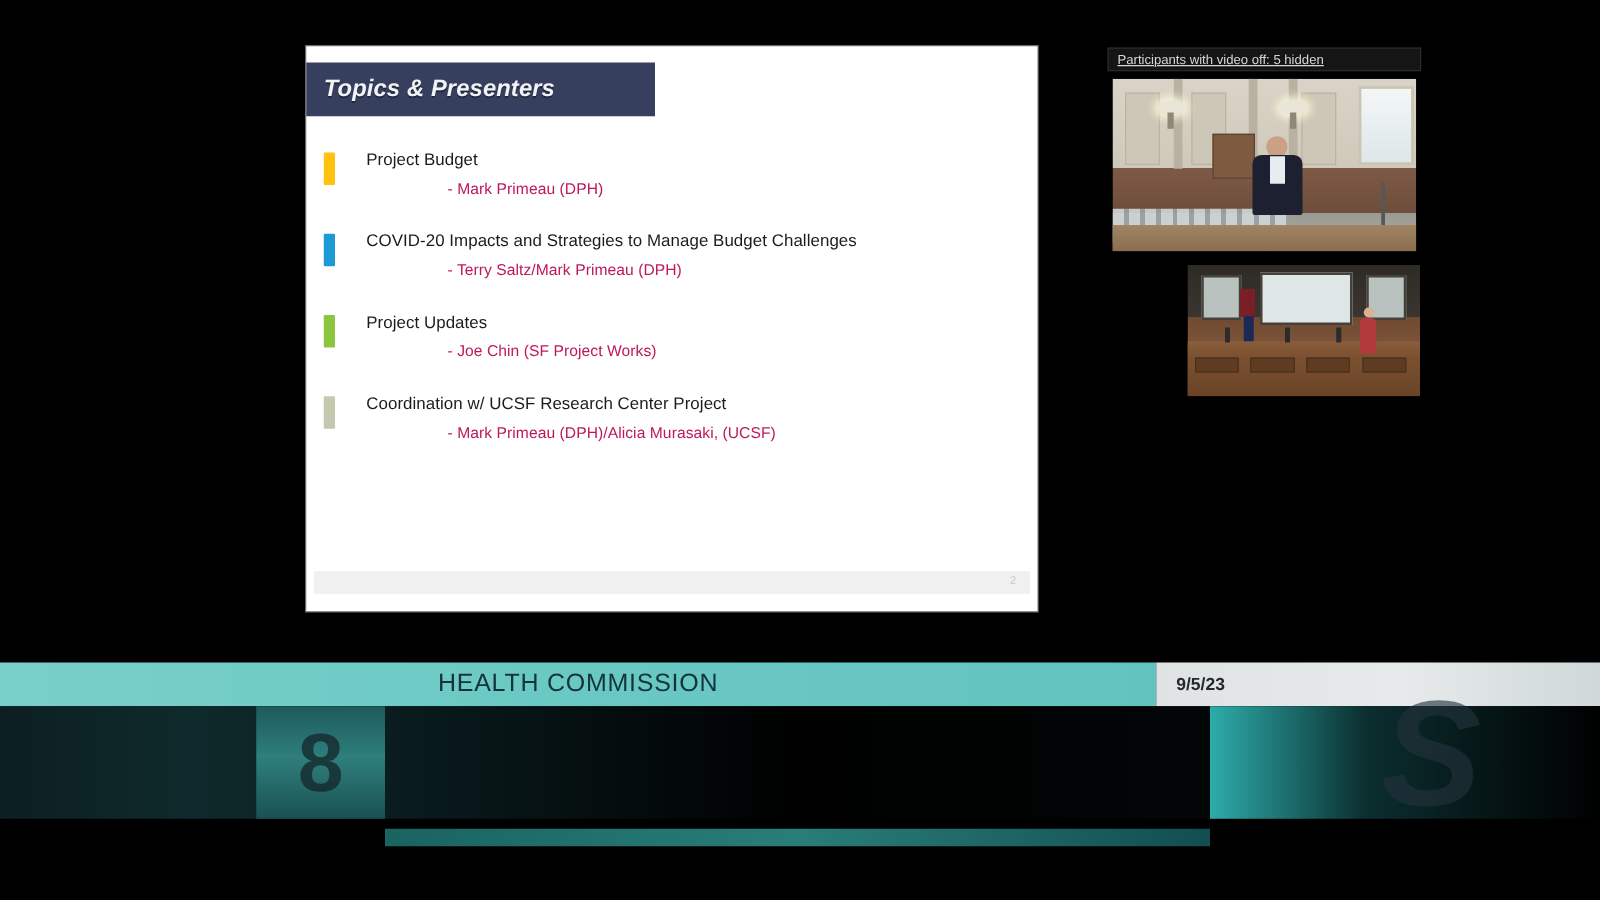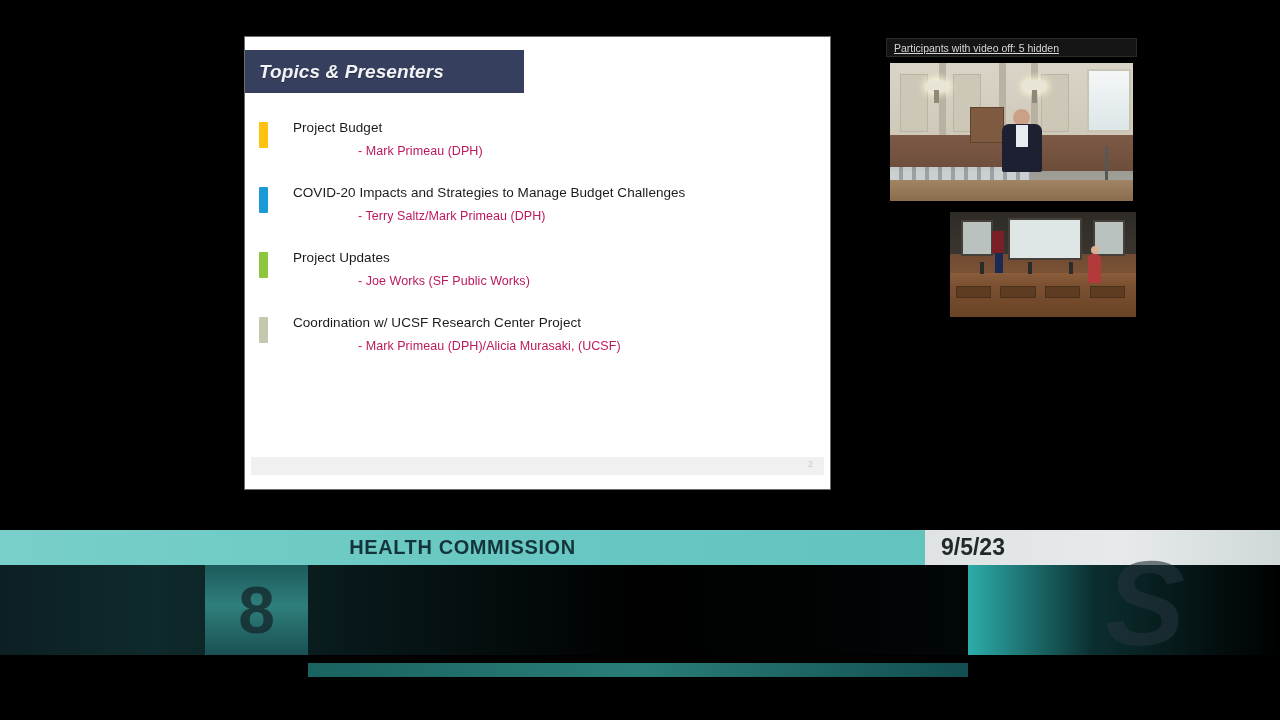--- a/index.html
+++ b/index.html
@@ -104,27 +104,27 @@
   .mic2 { position:absolute; top:48%; width:4px; height:12px; background:#2b2b2b; }
   .person2 { position:absolute; top:40%; width:13px; height:28%; background:#b33a3a; border-radius:5px 5px 0 0; }
   .person2:before { content:""; position:absolute; left:3px; top:-8px; width:8px; height:8px; border-radius:50%; background:#d9b294; }
 
   
   .lt { position:absolute; left:0; top:530px; width:1280px; height:160px; }
   .lt-strip { position:absolute; left:0; top:0; width:925px; height:35px;
     background:linear-gradient(to right,#79cfc9 0%,#6bc9c4 45%,#63c3bf 100%); }
   .lt-strip-text {
     position:absolute; width:100%; text-align:center; line-height:35px;
-    font-size:20px; font-weight:700; color:#14343c; letter-spacing:.6px;
+    font-size:20px; font-weight:400; color:#14343c; letter-spacing:.6px;
     font-variant:small-caps; text-transform:uppercase;
   }
   .lt-datebar { position:absolute; left:925px; top:0; width:355px; height:35px;
     background:linear-gradient(to right,#dfe3e3 0%,#e7eaea 55%,#cfd8d8 100%); }
   .lt-datebar .txt { position:absolute; left:16px; top:0; line-height:35px;
-    font-size:23px; font-weight:700; color:#23292b; }
+    font-size:14px; font-weight:700; color:#23292b; }
 
   .lt-bg { position:absolute; left:0; top:35px; width:1280px; height:90px;
     background:linear-gradient(to right,#0c1f22 0%,#0f2a2c 12%,#08181a 28%,#000 50%,#020707 78%,#000 100%); }
   .lt-numblock { position:absolute; left:205px; top:35px; width:103px; height:90px;
     background:linear-gradient(to bottom,#1d5a5c 0%,#2f7f7c 45%,#1a5053 100%); }
   .lt-num { position:absolute; width:100%; text-align:center; line-height:90px;
     font-size:66px; font-weight:700; color:#14282c; opacity:.78; }
   .lt-titleblock { position:absolute; left:308px; top:35px; width:660px; height:90px;
     background:linear-gradient(to bottom,#9bd4d0 0%,#6fcfca 40%,#45c4c0 72%,#2fb5b2 100%); }
   .lt-title { position:absolute; left:18px; top:12px; right:10px;
@@ -159,21 +159,21 @@
 
       <div class="topic-row">
         <span class="chip" style="background:#1b9ad6"></span>
         <div class="topic-title">COVID-20 Impacts and Strategies to Manage Budget Challenges</div>
         <div class="topic-sub">-  Terry Saltz/Mark Primeau (DPH)</div>
       </div>
 
       <div class="topic-row">
         <span class="chip" style="background:#8cc63f"></span>
         <div class="topic-title">Project Updates</div>
-        <div class="topic-sub">-  Joe Works (SF Public Works)</div>
+        <div class="topic-sub">-  Joe Chin (SF Project Works)</div>
       </div>
 
       <div class="topic-row">
         <span class="chip" style="background:#c3c9ae"></span>
         <div class="topic-title">Coordination w/ UCSF Research Center Project</div>
         <div class="topic-sub">-  Mark Primeau (DPH)/Alicia Murasaki, (UCSF)</div>
       </div>
 
     </div>
 

